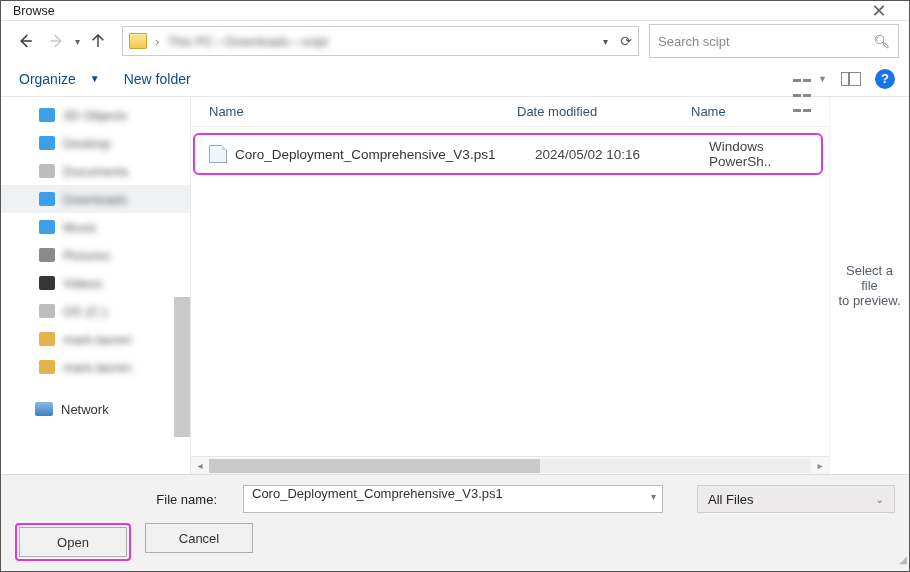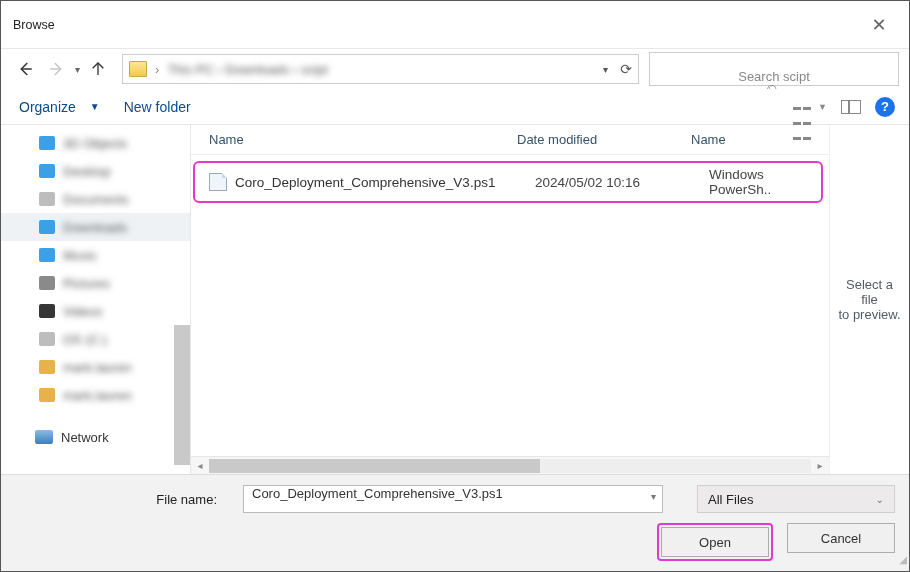--- a/index.html
+++ b/index.html
@@ -1,31 +1,31 @@
 <!DOCTYPE html>
 <html><head>
 <meta charset="utf-8">
 <style>
   * { box-sizing: border-box; margin: 0; padding: 0; }
   body { font-family: "Segoe UI", Tahoma, sans-serif; font-size: 13px; color: #333; background: #fff; }
   .window { width: 910px; height: 572px; border: 1px solid #555; position: relative; background: #fff; display: flex; flex-direction: column; }
-  .titlebar { height: 48px; display: flex; align-items: center; padding: 0 8px 0 12px; border-bottom: 1px solid #e8e8e8; }
+  .titlebar { height: 20px; display: flex; align-items: center; padding: 0 8px 0 12px; border-bottom: 1px solid #e8e8e8; }
   .title { font-size: 12.5px; color: #222; }
   .tb-spacer { flex: 1; }
   .close-x { width: 44px; text-align: center; font-size: 18px; color: #666; }
   .navrow { height: 40px; display: flex; align-items: center; gap: 4px; padding: 0 10px; }
   .ico-btn { width: 28px; height: 28px; display: flex; align-items: center; justify-content: center; color: #555; }
   .ico-btn.disabled { color: #bbb; }
   .chev { font-size: 10px; color: #666; }
   .addrbar { flex: 1; height: 30px; border: 1px solid #ccc; display: flex; align-items: center; padding: 0 6px; gap: 8px; margin-left: 6px; margin-right: 6px; position: relative; }
   .folder-icon { width: 18px; height: 16px; background: linear-gradient(#fbe79a,#f3c94b); border: 1px solid #caa93c; border-radius: 1px; }
   .blur { filter: blur(3px); color: #555; font-size: 13px; }
   .addr-drop { position: absolute; right: 30px; font-size: 10px; color: #555; }
   .refresh { position: absolute; right: 6px; color: #555; font-size: 14px; }
-  .searchbox { width: 250px; height: 30px; border: 1px solid #ccc; display: flex; align-items: center; padding: 16px 8px; color: #888; justify-content: space-between; flex-direction: column; }
+  .searchbox { width: 250px; height: 30px; border: 1px solid #ccc; display: flex; align-items: center; padding: 16px 8px; color: #888; justify-content: space-between; }
   .searchbox .mag { color: #666; font-size: 13px; }
   .toolbar2 { height: 36px; display: flex; align-items: center; padding: 0 14px 0 18px; border-bottom: 1px solid #e6e6e6; background: #fff; }
   .organize { color: #0a4d8c; display: flex; align-items: center; gap: 14px; font-size: 14px; }
   .newfolder { color: #0a4d8c; font-size: 14px; margin-left: 24px; }
   .tb2-spacer { flex: 1; }
   .viewicons { display: flex; gap: 14px; align-items: center; }
   .grid-ic { width: 22px; height: 16px; display: inline-block; }
   .grid-ic span { display: inline-block; width: 8px; height: 3px; background: #888; margin: 1px; }
   .panes-ic { width: 20px; height: 14px; border: 1.5px solid #888; position: relative; }
   .panes-ic::after { content:""; position: absolute; left: 6px; top: 0; bottom:0; width:1.5px; background:#888; }
@@ -55,21 +55,21 @@
   .hscroll { height: 18px; display: flex; align-items: center; border-top: 1px solid #e6e6e6; background: #f6f6f6; }
   .hscroll .arrow { width: 18px; text-align: center; color: #888; font-size: 10px; }
   .hscroll .track { flex:1; height: 14px; background: #eee; position: relative; }
   .hscroll .thumb { position:absolute; left:0; top:0; bottom:0; width: 55%; background: #c9c9c9; }
   .footer { background: #f2f2f2; border-top: 1px solid #ddd; padding: 10px 14px 10px 14px; }
   .frow1 { display: flex; align-items: center; gap: 20px; }
   .frow1 .lbl { width: 208px; text-align: right; padding-right: 6px; color: #222; }
   .fname-in { width: 420px; height: 28px; border: 1px solid #bbb; padding: 0 8px; background: #fff; font-size: 13px; position: relative; }
   .fname-drop { position:absolute; right:6px; top: 5px; font-size:10px; color:#777; }
   .filter { flex:1; margin-left: 14px; height: 28px; border: 1px solid #cfcfcf; background: #eceaea; display: flex; align-items: center; padding: 0 10px; color:#222; justify-content: space-between; }
-  .frow2 { display: flex; justify-content: flex-end; gap: 14px; margin-top: 10px; padding-right: 0px; }
+  .frow2 { display: flex; gap: 14px; margin-top: 10px; padding-right: 0px; }
   .btn { width: 108px; height: 30px; border: 1px solid #adadad; background: #f0f0f0; display: flex; align-items: center; justify-content: center; font-size: 13px; }
   .btn-open-wrap { border: 2.5px solid #e03bd1; border-radius: 4px; padding: 2px; }
   .resizer { position:absolute; right:2px; bottom:2px; width:12px; height:12px; color:#bbb; font-size:10px; line-height:5px; text-align:right; }
   .sb-vs { position:absolute; right:0; top: 200px; width: 16px; height: 140px; background: #c9c9c9; }
 </style>
 </head>
 <body>
 
 <div class="window">
 

